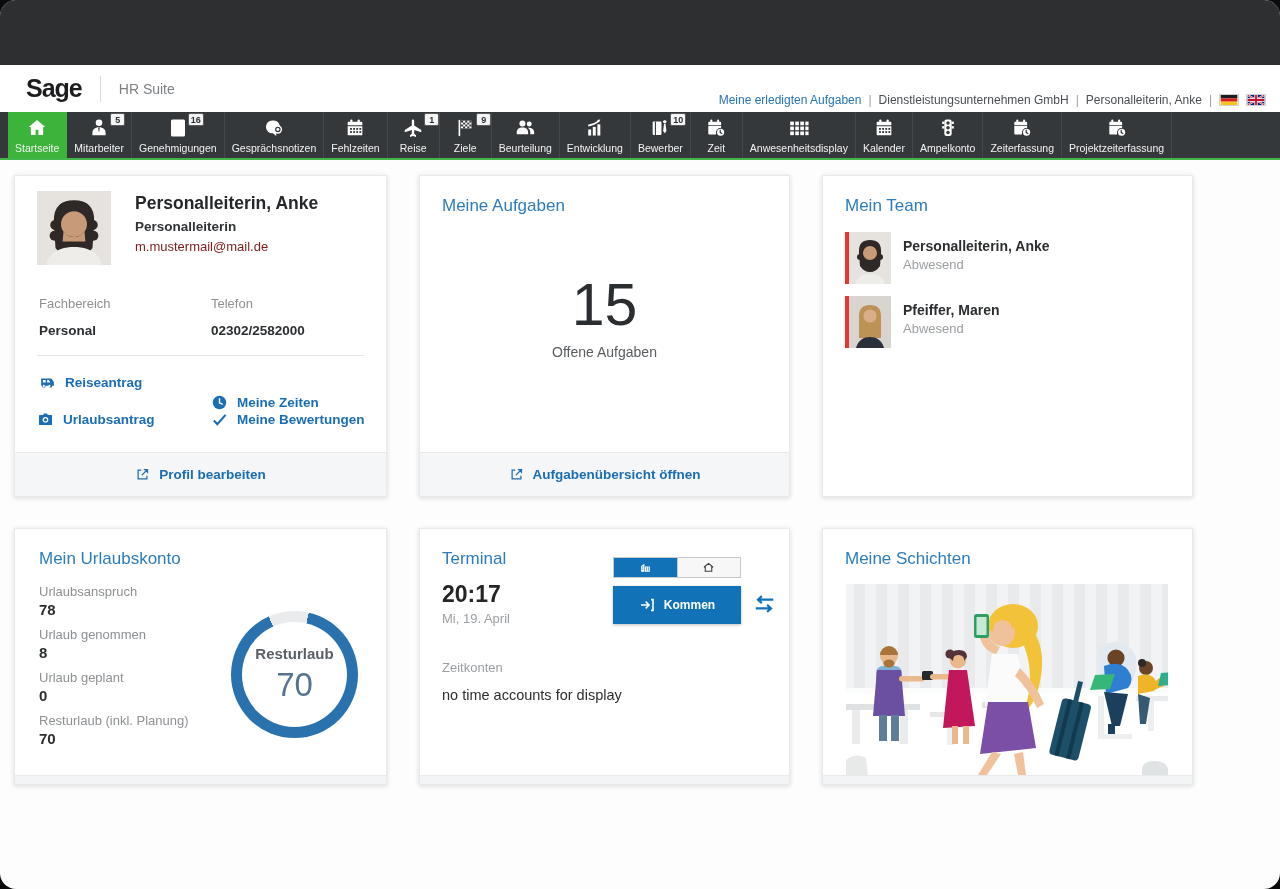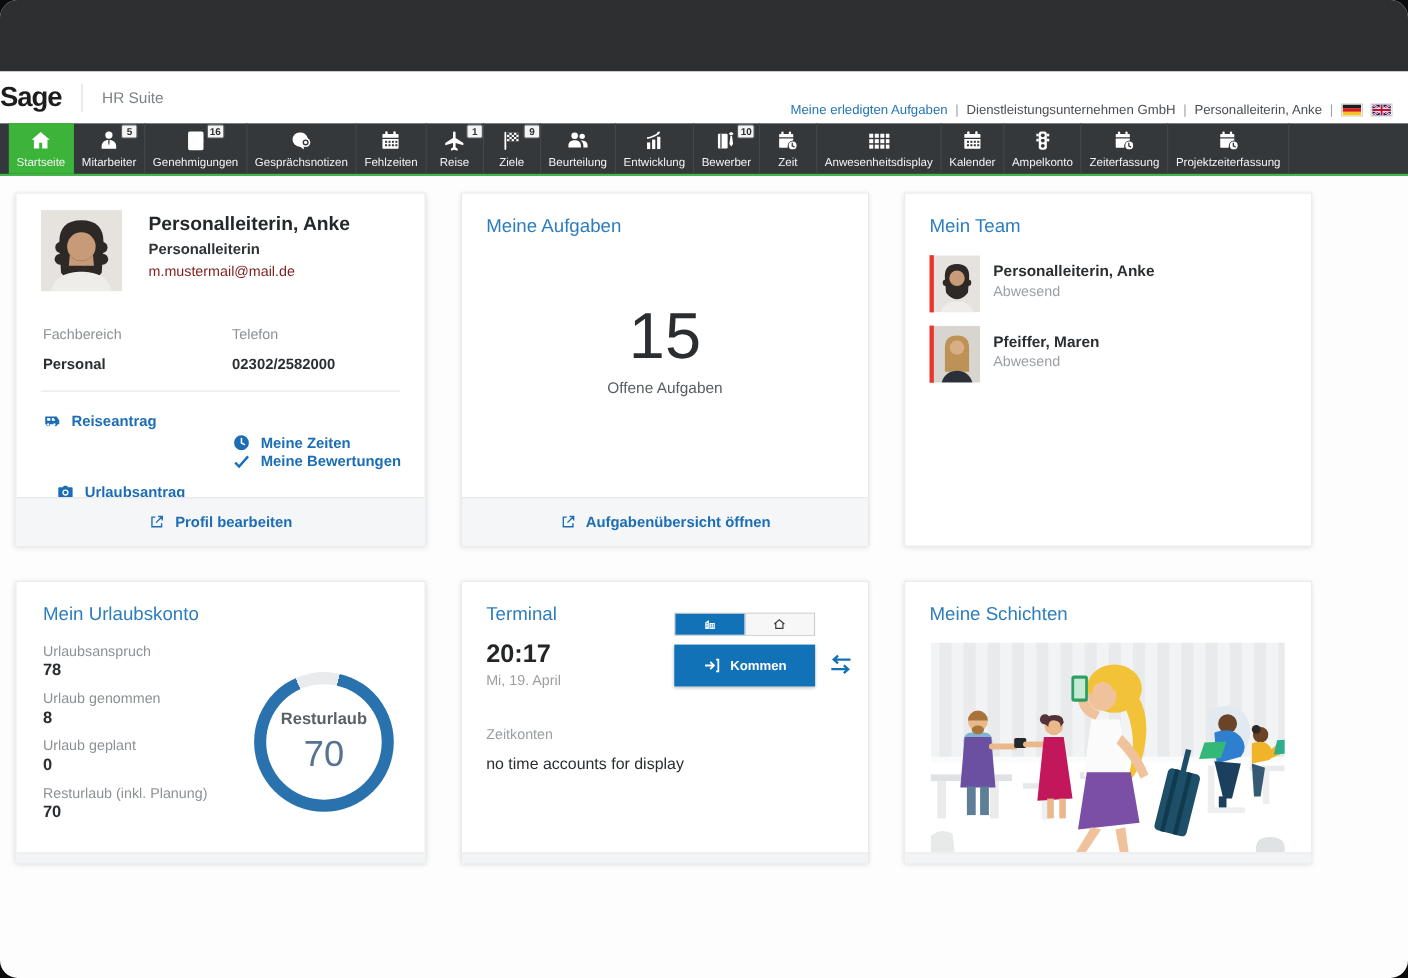--- a/index.html
+++ b/index.html
@@ -3,21 +3,21 @@
 <meta charset="utf-8">
 <style>
   * { box-sizing: border-box; margin: 0; padding: 0; }
   html,body { width:1280px; height:889px; background:#0b0b0b; font-family:"Liberation Sans", sans-serif; }
   #window { position:relative; width:1280px; height:889px; border-radius:16px; overflow:hidden; background:#fdfdfe; }
 
   
   .topstrip { height:65px; background:#2d2f31; }
 
   
-  .header { position:relative; height:47px; background:#ffffff; display:flex; align-items:center; }
+  .header { position:relative; height:47px; background:#ffffff; display:flex; align-items:center; padding-left:26px; }
   .brand-logo { font-size:25px; font-weight:700; letter-spacing:-1px; color:#1d1d1f; }
   .brand-sep { width:1px; height:26px; background:#d9dbdd; margin:0 18px; }
   .brand-product { font-size:14px; color:#7d8184; }
   .header-right { position:absolute; right:14px; bottom:5px; display:flex; align-items:center; gap:7px; font-size:12px; color:#4a4e52; }
   .header-right .hlink { color:#2574b5; cursor:pointer; }
   .header-right .hsep { color:#9aa0a4; }
   .flag { width:20px; height:12px; display:inline-block; border:1px solid #cfd2d4; }
   .flag svg { display:block; width:100%; height:100%; }
 
   
@@ -411,21 +411,21 @@
         </div>
         <div class="pc-link" style="left:196px; top:198px;margin-top:20px;">
           <span class="li">
               <svg viewBox="0 0 24 24">
                 <circle cx="12" cy="12" r="9.5" fill="#1b6db5"></circle>
                 <path d="M12 6v6.4l4.6 2.4" stroke="#fff" stroke-width="2" fill="none"></path>
               </svg>
             </span>
           <span class="lt">Meine Zeiten</span>
         </div>
-        <div class="pc-link" style="left:36px; top:235px;margin-top:28px;">
+        <div class="pc-link" style="left:22px; top:235px;">
           <span class="li">
               <svg viewBox="0 0 24 24" fill="#1b6db5">
                 <path d="M8.6 5.5L10 3.6h4l1.4 1.9H20a1.2 1.2 0 011.2 1.2v12a1.2 1.2 0 01-1.2 1.2H4A1.2 1.2 0 012.8 18.7v-12A1.2 1.2 0 014 5.5z"></path>
                 <circle cx="12" cy="12.4" r="4" fill="#fff"></circle>
                 <circle cx="12" cy="12.4" r="2.3" fill="#1b6db5"></circle>
               </svg>
             </span>
           <span class="lt">Urlaubsantrag</span>
         </div>
         <div class="pc-link" style="left:196px; top:235px;">

